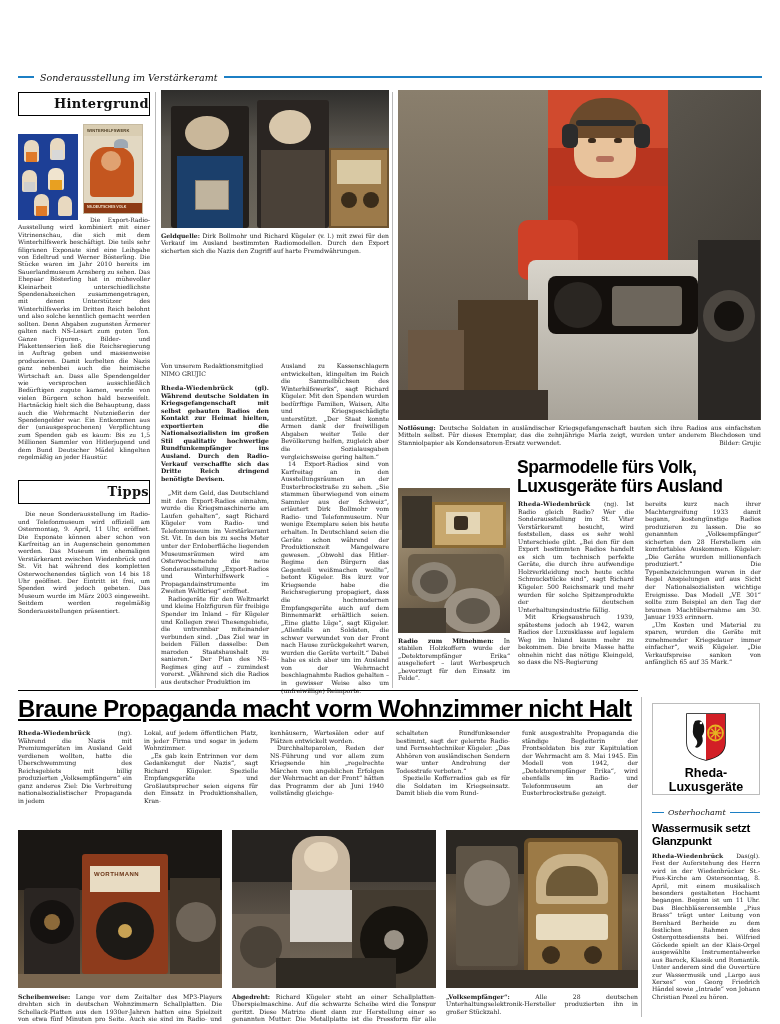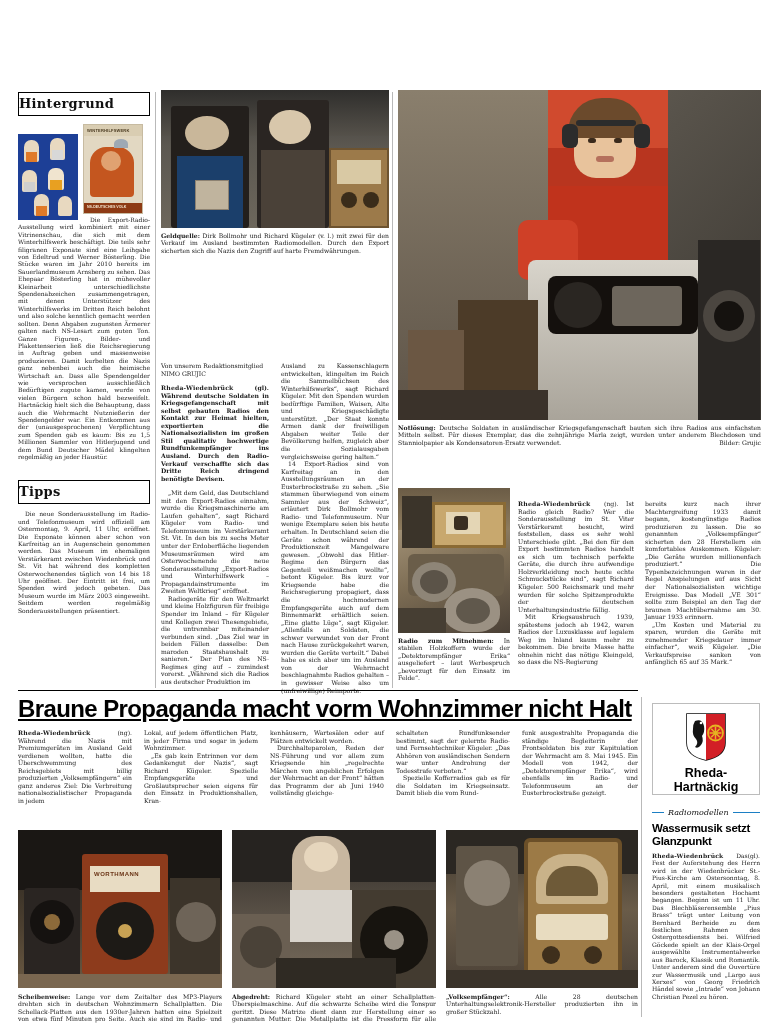--- a/index.html
+++ b/index.html
@@ -21,21 +21,21 @@
 
   
   .col-rule{position:absolute;width:1px;background:#b9b9b9;}
   .body-txt{font-family:"DejaVu Serif",serif;font-size:6.1px;line-height:7.55px;text-align:justify;text-justify:inter-word;color:#1a1a1a;hyphens:auto;}
   .body-txt p{margin:0;text-indent:7px;}
   .body-txt p.first{text-indent:7px;}
   .lead{font-weight:700;}
   .place{font-weight:700;letter-spacing:.2px;}
 
   
-  .boxhead{border:1.1px solid #000;text-align:left;font-family:"DejaVu Serif",serif;font-weight:700;font-size:13px;padding:3px 0 4px;margin:0;letter-spacing:.3px;}
+  .boxhead{border:1.1px solid #000;text-align:right;font-family:"DejaVu Serif",serif;font-weight:700;font-size:13px;padding:3px 0 4px;margin:0;letter-spacing:.3px;}
 
   
   .photo{position:absolute;overflow:hidden;background:#4a4a4a;}
   .cap{font-family:"DejaVu Serif",serif;font-size:6.1px;line-height:7.4px;text-align:justify;color:#1a1a1a;}
   .cap b{font-weight:700;}
   .credit{float:right;font-weight:400;}
 
   
   .head-xl{font-family:"Liberation Sans",sans-serif;font-weight:700;font-size:25.5px;line-height:26.5px;letter-spacing:-.6px;color:#000;}
   .head-lg{font-family:"Liberation Sans",sans-serif;font-weight:700;font-size:17.5px;line-height:19px;letter-spacing:-.4px;color:#000;}
@@ -50,20 +50,25 @@
 
   
   .ph-grad{position:absolute;inset:0;}
 </style>
 </head>
 <body>
 
 <div class="page">
 
 
+  <div class="kicker">
+    <span class="dash"></span>
+    <span class="ktext">Sonderausstellung im Verstärkeramt</span>
+    <span class="line"></span>
+  </div>
 
   <div style="position:absolute;left:18px;top:92px;width:132px;">
     <div class="boxhead">Hintergrund</div>
     <div class="body-txt" style="margin-top:6px;font-size:6.0px;line-height:7.4px;">
       <div style="float:left;width:60px;height:86px;margin:12px 5px 2px 0;background:#1d3f96;position:relative;overflow:hidden;">
         <div style="position:absolute;left:6px;top:6px;width:15px;height:22px;background:#e8d9c0;border-radius:7px 7px 2px 2px;"></div>
         <div style="position:absolute;left:32px;top:4px;width:15px;height:22px;background:#e8d9c0;border-radius:7px 7px 2px 2px;"></div>
         <div style="position:absolute;left:4px;top:36px;width:15px;height:22px;background:#e8d9c0;border-radius:7px 7px 2px 2px;"></div>
         <div style="position:absolute;left:30px;top:34px;width:16px;height:22px;background:#f0e4cf;border-radius:7px 7px 2px 2px;"></div>
         <div style="position:absolute;left:16px;top:60px;width:15px;height:22px;background:#e8d9c0;border-radius:7px 7px 2px 2px;"></div>
@@ -165,20 +170,21 @@
     <div style="position:absolute;left:316px;top:211px;width:30px;height:30px;background:#15120f;border-radius:50%;"></div>
     <div style="position:absolute;left:60px;top:210px;width:80px;height:120px;background:#4c3b28;"></div>
     <div style="position:absolute;left:10px;top:240px;width:56px;height:90px;background:#6b5743;"></div>
     <div style="position:absolute;left:0;top:300px;width:150px;height:30px;background:#3a322a;"></div>
   </div>
   <div class="cap" style="position:absolute;left:398px;top:424px;width:363px;">
     <b>Notlösung:</b><span> Deutsche Soldaten in ausländischer Kriegsgefangenschaft bauten sich ihre Radios aus einfachsten Mitteln selbst. Für dieses Exemplar, das die zehnjährige Marla zeigt, wurden unter anderem Blechdosen und Stanniolpapier als Kondensatoren-Ersatz verwendet.</span>
     <span class="credit">Bilder: Grujic</span>
   </div>
 
+  <div class="head-lg" style="position:absolute;left:517px;top:458px;width:244px;">Sparmodelle fürs Volk, Luxusgeräte fürs Ausland</div>
 
   <div class="photo" style="left:398px;top:488px;width:112px;height:145px;">
     <div class="ph-grad" style="background:linear-gradient(160deg,#b9a88c 0%,#7e6e55 55%,#4a4036 100%);"></div>
     <div style="position:absolute;left:0;top:0;width:100%;height:42px;background:linear-gradient(180deg,#6b5c46,#8e7c5e);"></div>
     <div style="position:absolute;left:4px;top:8px;width:30px;height:52px;background:#3b342a;"></div>
     <div style="position:absolute;left:34px;top:14px;width:74px;height:46px;background:#c8a86e;border:3px solid #8a6a34;box-sizing:border-box;"></div>
     <div style="position:absolute;left:48px;top:24px;width:34px;height:22px;background:#e4d6b5;"></div>
     <div style="position:absolute;left:56px;top:28px;width:14px;height:14px;background:#3a2f22;border-radius:3px;"></div>
     <div style="position:absolute;left:10px;top:66px;width:96px;height:42px;background:#6a5d49;border-radius:6px;"></div>
     <div style="position:absolute;left:14px;top:74px;width:44px;height:40px;background:#8e8577;border-radius:50%;"></div>
@@ -310,27 +316,27 @@
       <circle cx="29.5" cy="20" r="2" fill="#e6b422"></circle>
       <g stroke="#e6b422" stroke-width="1.5">
         <line x1="29.5" y1="13.5" x2="29.5" y2="26.5"></line>
         <line x1="23.5" y1="20" x2="35.5" y2="20"></line>
         <line x1="25.2" y1="15.7" x2="33.8" y2="24.3"></line>
         <line x1="25.2" y1="24.3" x2="33.8" y2="15.7"></line>
       </g>
     </svg>
     <div class="wappen-name">
       <span>Rheda-</span><br>
-      <span>Hartnäckig</span>
+      <span>Luxusgeräte</span>
     </div>
   </div>
 
   <div style="position:absolute;left:652px;top:808px;width:108px;display:flex;align-items:center;gap:4px;">
     <span style="height:1.6px;width:12px;background:#1c7fc4;flex:none;"></span>
-    <span style="font-family:'DejaVu Serif',serif;font-style:italic;font-size:8px;white-space:nowrap;">Radiomodellen</span>
+    <span style="font-family:'DejaVu Serif',serif;font-style:italic;font-size:8px;white-space:nowrap;">Osterhochamt</span>
     <span style="height:1.6px;background:#1c7fc4;flex:1;"></span>
   </div>
   <div class="head-sm" style="position:absolute;left:652px;top:822px;width:110px;">Wassermusik setzt Glanzpunkt</div>
   <div class="body-txt" style="position:absolute;left:652px;top:852px;width:108px;font-size:6.0px;line-height:7.4px;">
     <p style="text-indent:0;">
       <span class="place">Rheda-Wiedenbrück</span>
       <span style="float:right;">(gl).</span>
       <span> Das Fest der Auferstehung des Herrn wird in der Wiedenbrücker St.-Pius-Kirche am Ostersonntag, 8. April, mit einem musikalisch besonders gestalteten Hochamt begangen. Beginn ist um 11 Uhr. Das Blechbläserensemble „Pius Brass“ trägt unter Leitung von Bernhard Berheide zu dem festlichen Rahmen des Ostergottesdiensts bei. Wilfried Göckede spielt an der Klais-Orgel ausgewählte Instrumentalwerke aus Barock, Klassik und Romantik. Unter anderem sind die Ouvertüre zur Wassermusik und „Largo aus Xerxes“ von Georg Friedrich Händel sowie „Intrade“ von Johann Christian Pezel zu hören.</span>
     </p>
   </div>

